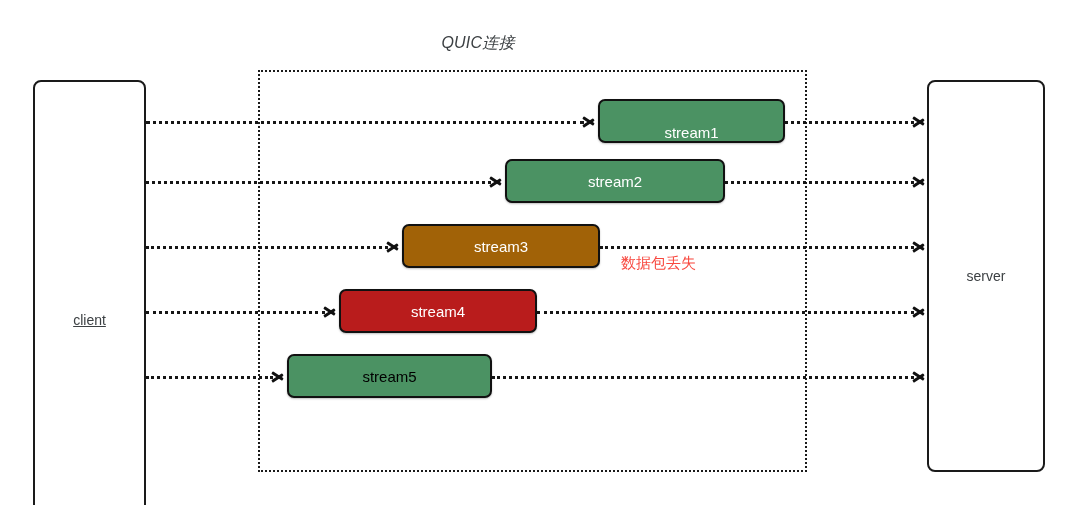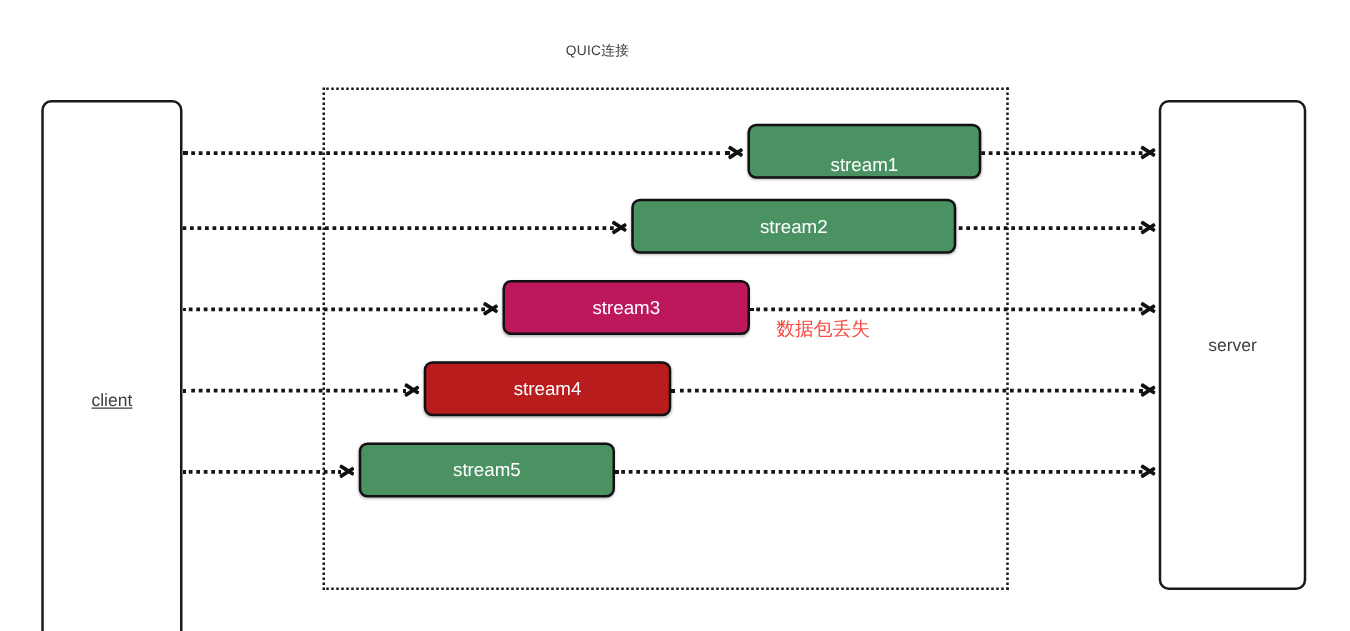--- a/index.html
+++ b/index.html
@@ -18,23 +18,24 @@
     overflow: hidden;
   }
 
   
   .diagram-title {
     position: absolute;
     left: 0;
     top: 33px;
     width: 956px;
     text-align: center;
-    font-size: 11px;
+    font-size: 16px;
     color: #3c4043;
     letter-spacing: 0.2px;
+    font-style: italic;
   }
 
   
   .endpoint {
     position: absolute;
     box-sizing: border-box;
     border: 2px solid #1a1a1a;
     border-radius: 8px;
     background: #ffffff;
     display: flex;
@@ -140,41 +141,41 @@
       <div class="arrow-head" style="left: 582px; top: 114px;"></div>
       <div class="flow-line" style="left: 785px; top: 121px; width: 129px;"></div>
       <div class="arrow-head" style="left: 912px; top: 114px;"></div>
       <div class="stream-box" style="left: 598px; top: 99px; width: 187px; height: 44px; background: rgb(75, 146, 99); color: rgb(255, 255, 255); align-items: flex-end;">
         <span>stream1</span>
       </div>
       <div class="flow-line" style="left: 146px; top: 181px; width: 345px;"></div>
       <div class="arrow-head" style="left: 489px; top: 174px;"></div>
       <div class="flow-line" style="left: 725px; top: 181px; width: 189px;"></div>
       <div class="arrow-head" style="left: 912px; top: 174px;"></div>
-      <div class="stream-box" style="left: 505px; top: 159px; width: 260px; height: 44px; background: rgb(75, 146, 99); color: rgb(255, 255, 255);">
+      <div class="stream-box" style="left: 505px; top: 159px; width: 220px; height: 44px; background: rgb(75, 146, 99); color: rgb(255, 255, 255);">
         <span>stream2</span>
       </div>
       <div class="flow-line" style="left: 146px; top: 246px; width: 242px;"></div>
       <div class="arrow-head" style="left: 386px; top: 239px;"></div>
       <div class="flow-line" style="left: 600px; top: 246px; width: 314px;"></div>
       <div class="arrow-head" style="left: 912px; top: 239px;"></div>
-      <div class="stream-box" style="left: 402px; top: 224px; width: 198px; height: 44px; background: #be185d; color: rgb(255, 255, 255); justify-content: center;">
+      <div class="stream-box" style="left: 402px; top: 224px; width: 198px; height: 44px; background: #a16207; color: rgb(255, 255, 255); justify-content: center;">
         <span>stream3</span>
       </div>
       <div class="flow-line" style="left: 146px; top: 311px; width: 179px;"></div>
       <div class="arrow-head" style="left: 323px; top: 304px;"></div>
       <div class="flow-line" style="left: 537px; top: 311px; width: 377px;"></div>
       <div class="arrow-head" style="left: 912px; top: 304px;"></div>
       <div class="stream-box" style="left: 339px; top: 289px; width: 198px; height: 44px; background: #b91c1c; color: rgb(255, 255, 255);">
         <span>stream4</span>
       </div>
       <div class="flow-line" style="left: 146px; top: 376px; width: 127px;"></div>
       <div class="arrow-head" style="left: 271px; top: 369px;"></div>
       <div class="flow-line" style="left: 492px; top: 376px; width: 422px;"></div>
       <div class="arrow-head" style="left: 912px; top: 369px;"></div>
-      <div class="stream-box" style="left: 287px; top: 354px; width: 205px; height: 44px; background: rgb(75, 146, 99); color: #ffffff;">
+      <div class="stream-box" style="left: 287px; top: 354px; width: 205px; height: 44px; background: rgb(75, 146, 99); color: #000000;">
         <span>stream5</span>
       </div>
     </div>
 
   <div id="loss-label">数据包丢失</div>
 
 </div>
 
 </body></html>

